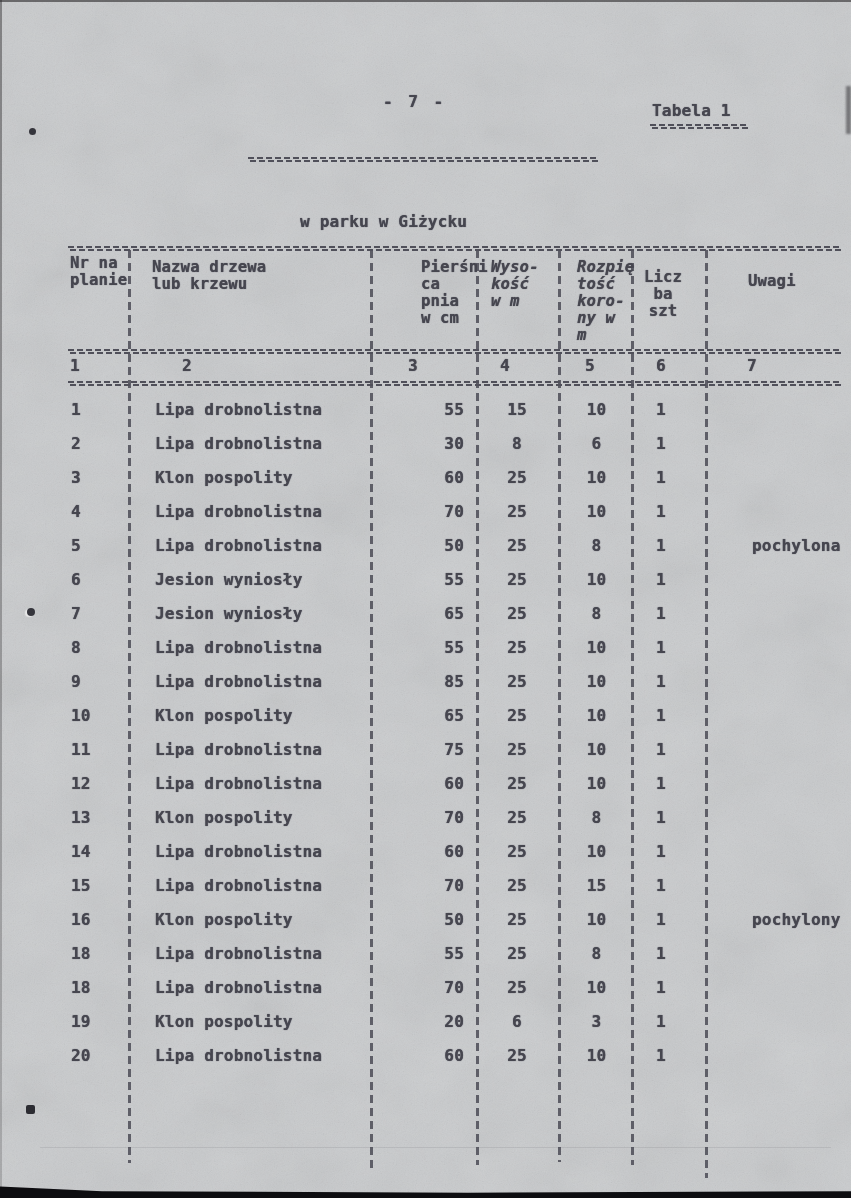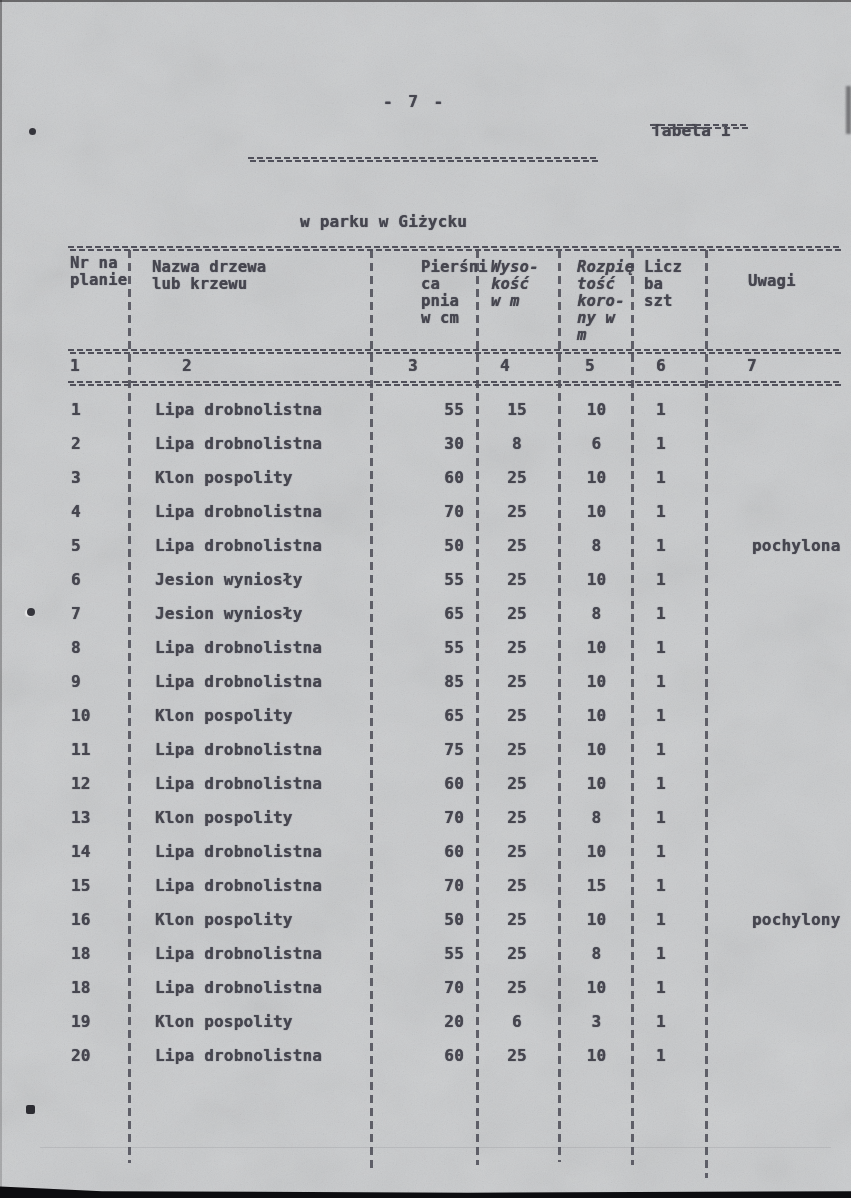--- a/index.html
+++ b/index.html
@@ -52,21 +52,21 @@
   .rc{left:68px;width:773px;top:381px;}
   .u-tabela{left:650px;width:99px;top:124px;}
   .u-title{left:248px;width:350px;top:157px;}
   
   .hcell{line-height:17px;font-size:15.5px;}
   .h1{left:70px;top:255px;}
   .h2{left:152px;top:259px;}
   .h3{left:421px;top:259px;}
   .h4{left:491px;top:259px;font-style:italic;}
   .h5{left:577px;top:259px;font-style:italic;}
-  .h6{left:644px;top:259px;}
+  .h6{left:644px;top:269px;text-align:center;}
   .h7{left:748px;top:273px;}
   .n1{left:70px;}.n2{left:182px;}.n3{left:408px;}.n4{left:500px;}
   .n5{left:585px;}.n6{left:656px;}.n7{left:747px;}
   .numrow{top:356px;}
   
   #tbody{position:absolute;left:68px;top:400px;width:773px;}
   .trow{position:relative;height:34px;}
   .cell{position:absolute;top:0;font-size:16px;line-height:20px;white-space:pre;
         letter-spacing:0.2px;
         text-shadow:0 0 1px rgba(64,64,76,.85), .4px .4px 0 rgba(64,64,76,.30);}
@@ -112,21 +112,21 @@
         <feComponentTransfer>
             <feFuncA type="linear" slope="0.28" intercept="0"></feFuncA>
           </feComponentTransfer>
       </filter>
     </defs>
     <rect width="851" height="1198" filter="url(#blotchNoise)" opacity="0.55"></rect>
     <rect width="851" height="1198" filter="url(#fineNoise)" opacity="0.5"></rect>
   </svg>
 
   <div class="txt" style="left:383px;top:92px;letter-spacing:3px;">- 7 -</div>
-  <div class="txt" style="left:652px;top:101px;margin-top:20px;">Tabela 1</div>
+  <div class="txt" style="left:652px;top:101px;">Tabela 1</div>
   <div class="hrule u-tabela"></div>
 
   <div class="hrule u-title"></div>
 
   <div class="txt" style="left:300px;top:212px;text-align:center;">w parku w Giżycku</div>
 
   <div class="hrule ra"></div>
   <div class="hrule rb"></div>
   <div class="hrule rc"></div>
   <div class="vrule v1"></div>

